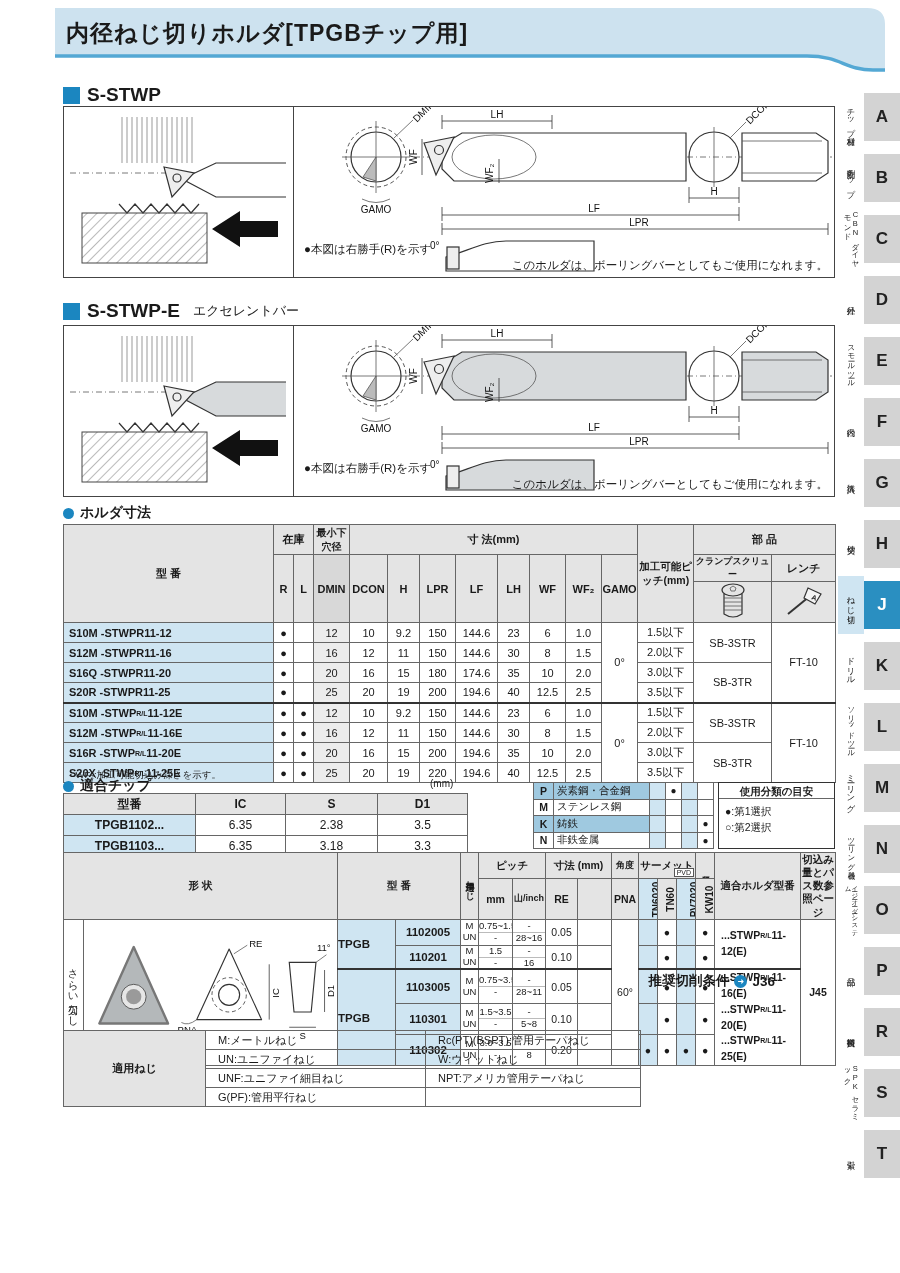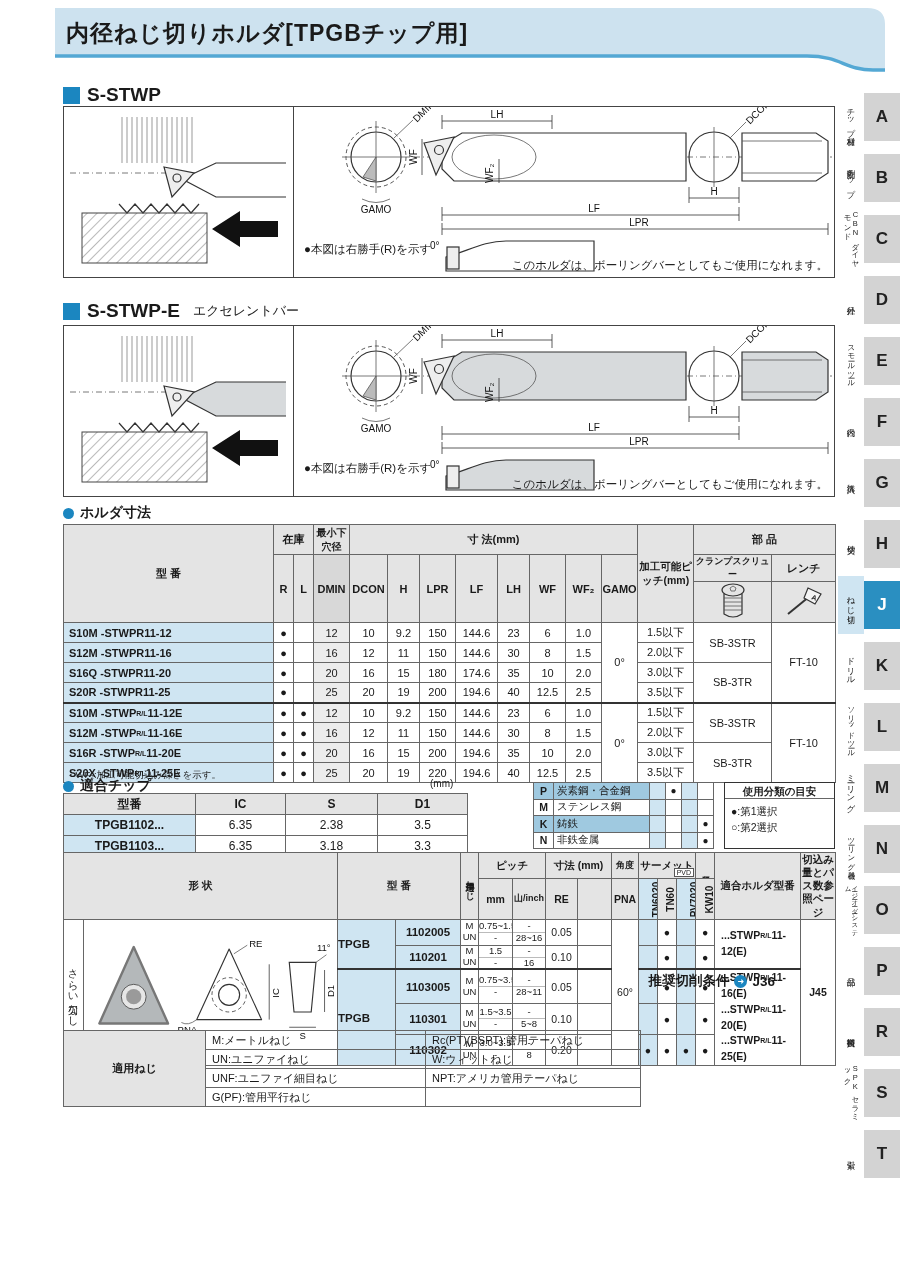--- a/index.html
+++ b/index.html
@@ -60,21 +60,21 @@
 
   
   .materials { position:absolute; left:533px; top:782px; width:302px; display:flex; }
   .mat-table { width:182px; }
   .mat-table td { height:16.5px; font-size:10.5px; }
   .mat-table .code { width:20px; font-weight:bold; }
   .mat-table .mname { width:96px; text-align:left; padding-left:3px; }
   .mat-table .mdot { width:16px; font-size:10px; }
   .mat-hl { background:#9fc9e0; }
   .mat-shade { background:#cfe5f2; }
-  .legend-box { width:120px; border:1.5px solid #333; margin-left:10px; }
+  .legend-box { width:120px; border:1.5px solid #333; margin-left:4px; }
   .legend-title { border-bottom:1px solid #666; font-size:10.5px; font-weight:bold; text-align:center; height:16px; line-height:16px; background:#fff; }
   .legend-body { font-size:10.5px; padding:4px 2px 0 6px; line-height:1.55; }
 
   
   .chip-table { position:absolute; left:63px; top:852px; width:772px; }
   .chip-table th { font-size:10.5px; }
   .chip-table td { font-size:10.5px; }
   .chip-table .h1 th { height:22px; }
   .chip-table .h2 th { height:34px; }
   .vjp { writing-mode:vertical-rl; text-orientation:upright; letter-spacing:0; display:inline-block; line-height:1; font-size:9px; }
@@ -92,21 +92,21 @@
   .pageref-v { font-size:13px; font-weight:bold; }
   .shape-lab { writing-mode:vertical-rl; text-orientation:upright; font-size:10.5px; }
   .shape-cell { background:#fff; }
 
   
   .recommend { position:absolute; left:430px; top:972px; width:345px; text-align:right; font-size:13.5px; font-weight:bold; display:flex; justify-content:flex-end; align-items:center; gap:5px; }
   .circle-arrow { width:13px; height:13px; border-radius:50%; background:#1b86c0; color:#fff; font-size:8px; display:inline-flex; align-items:center; justify-content:center; }
 
   
   .thread-legend { position:absolute; left:63px; top:1030px; width:577px; }
-  .thread-legend td { height:19px; font-size:11px; text-align:left; padding-left:6px; }
+  .thread-legend td { height:19px; font-size:11px; text-align:left; padding-left:12px; }
   .thread-legend .tl-title { width:142px; text-align:center; padding-left:0; background:#e4e4e4; font-weight:bold; }
 
   
   .stock-note { position:absolute; left:63px; top:1222px; font-size:11px; }
   .sales-box { position:absolute; left:630px; top:1220px; width:212px; height:32px; background:#cde2ef; border:1.5px dashed #777; border-radius:15px; display:flex; align-items:center; justify-content:center; font-size:10.5px; font-weight:bold; }
   .page-no { position:absolute; left:845px; top:1226px; font-size:23px; font-weight:bold; }
 
   
   .sidebar-tab { position:absolute; left:838px; width:62px; height:48px; display:flex; align-items:center; }
   .tab-label { flex:1; display:flex; align-items:center; justify-content:center; writing-mode:vertical-rl; text-orientation:upright; font-size:8.5px; line-height:1.05; height:58px; overflow:visible; color:#222; }

